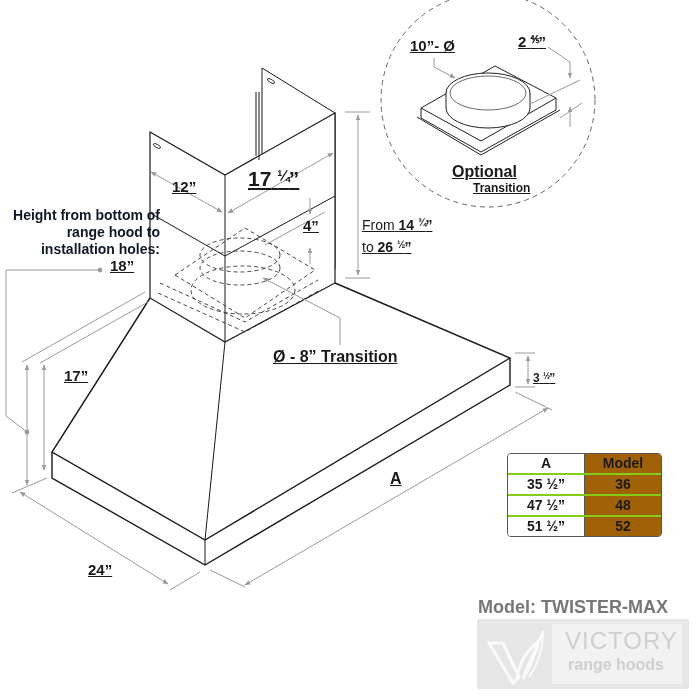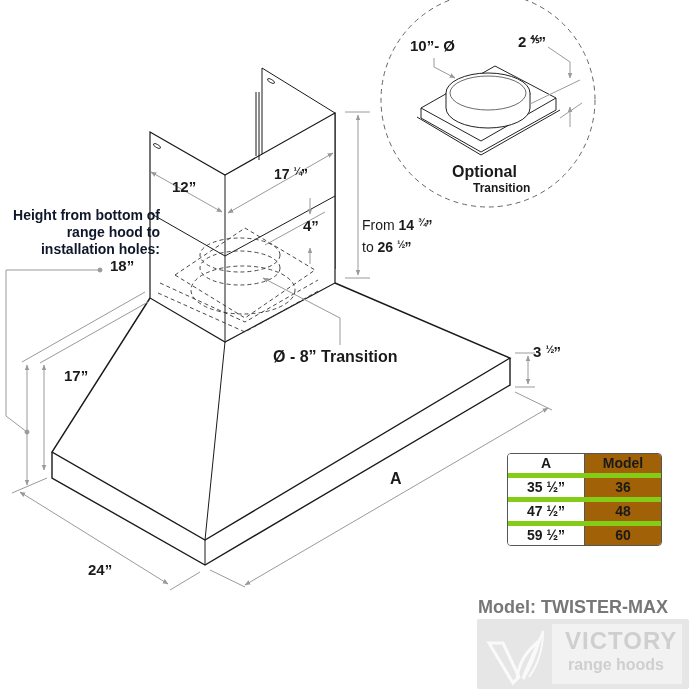--- a/index.html
+++ b/index.html
@@ -1,33 +1,33 @@
 <!DOCTYPE html>
 <html><head>
 <meta charset="utf-8">
 <style>
   html, body { margin: 0; padding: 0; background: #ffffff; }
   body { width: 700px; height: 700px; position: relative; overflow: hidden;
          font-family: "Liberation Sans", sans-serif; color: #1a1a1a; }
   #diagram { position: absolute; left: 0; top: 0; width: 700px; height: 700px; }
-  .lbl { position: absolute; font-weight: bold; white-space: nowrap; line-height: 1.1; }
+  .lbl { position: absolute; font-weight: bold; white-space: nowrap; line-height: 1.1; text-decoration: underline; }
   .lbl .frac { font-size: 0.72em; position: relative; top: -0.35em; letter-spacing: -1px; }
   .lbl .light { font-weight: normal; }
   .hlabel { position: absolute; left: 2px; top: 207px; width: 158px; text-align: right;
             font-weight: bold; font-size: 14px; line-height: 17px; color: #0f172a; }
   .table { position: absolute; left: 507px; top: 453px; width: 153px; border: 1px solid #555;
            border-radius: 4px; overflow: hidden; font-weight: bold; font-size: 14px; }
-  .table .row { display: flex; height: 19px; border-top: 5px solid #84cc16; }
+  .table .row { display: flex; height: 19px; border-top: 2px solid #84cc16; }
   .table .row:first-child { border-top: none; }
   .table .c1 { width: 76px; text-align: center; line-height: 19px; border-right: 1px solid #555; background: #fff; }
   .table .c2 { flex: 1; text-align: center; line-height: 19px; background: #a16207; }
   .model-title { position: absolute; left: 478px; top: 597px; font-weight: bold; font-size: 18px; color: #777; }
   .logo { position: absolute; left: 477px; top: 619px; width: 212px; height: 70px; background: #e6e6e6; border-radius: 2px; }
   .logo .panel { position: absolute; left: 75px; top: 5px; width: 130px; height: 60px; background: #f2f2f2; }
-  .logo .brand { position: absolute; left: 88px; top: 8px; font-weight: bold; font-size: 24px; color: #cfcfcf; letter-spacing: 1px; }
+  .logo .brand { position: absolute; left: 88px; top: 8px; font-weight: normal; font-size: 24px; color: #cfcfcf; letter-spacing: 1px; }
   .logo .sub { position: absolute; left: 91px; top: 37px; font-weight: bold; font-size: 16px; color: #cfcfcf; }
   .logo svg { position: absolute; left: 6px; top: 2px; }
 </style>
 </head>
 <body>
 
 <svg id="diagram" viewBox="0 0 700 700" xmlns="http://www.w3.org/2000/svg">
   <defs>
     <marker id="arr" viewBox="0 0 10 10" refX="9" refY="5" markerWidth="6" markerHeight="6" orient="auto-start-reverse">
       <path d="M0,1 L10,5 L0,9 z" fill="#9a9a9a"></path>
@@ -118,50 +118,50 @@
     <circle cx="27" cy="432" r="2" fill="#9a9a9a"></circle>
   </g>
 </svg>
 
 <div class="lbl" style="left:410px; top:38px; font-size:15px;">10”- Ø</div>
 <div class="lbl" style="left:518px; top:34px; font-size:15px;"><span>2</span> <span class="frac">⅘</span><span>”</span></div>
 <div class="lbl" style="left:452px; top:163px; font-size:16px;">Optional</div>
 <div class="lbl" style="left:473px; top:182px; font-size:12px;">Transition</div>
 
 <div class="lbl" style="left:172px; top:179px; font-size:15px;">12”</div>
-<div class="lbl" style="left:274px; top:167px; font-size:14px;"><span>17</span> <span class="frac">¼</span><span>”</span></div>
+<div class="lbl" style="left:248px; top:167px; font-size:21px;"><span>17</span> <span class="frac">¼</span><span>”</span></div>
 <div class="lbl" style="left:303px; top:218px; font-size:15px;">4”</div>
 <div class="lbl" style="left:362px; top:218px; font-size:14px;"><span class="light">From</span> <span>14</span> <span class="frac">¾</span><span>”</span></div>
 <div class="lbl" style="left:362px; top:240px; font-size:14px;"><span class="light">to</span> <span>26</span> <span class="frac">½</span><span>”</span></div>
 
 <div class="hlabel">Height from bottom of range hood to installation holes:</div>
 <div class="lbl" style="left:110px; top:258px; font-size:15px;">18”</div>
 
 <div class="lbl" style="left:273px; top:348px; font-size:16px;">Ø - 8” Transition</div>
 <div class="lbl" style="left:64px; top:368px; font-size:15px;">17”</div>
-<div class="lbl" style="left:533px; top:344px; font-size:15px;"><span>3</span> <span class="frac">½</span><span>”</span></div>
+<div class="lbl" style="left:533px; top:372px; font-size:12px;"><span>3</span> <span class="frac">½</span><span>”</span></div>
 <div class="lbl" style="left:390px; top:470px; font-size:16px;">A</div>
 <div class="lbl" style="left:88px; top:526px; font-size:15px;margin-top:36px;">24”</div>
 
 <div class="table">
   <div class="row">
     <div class="c1">A</div>
     <div class="c2">Model</div>
   </div>
   <div class="row">
     <div class="c1"><span>35</span> <span class="frac">½</span>”</div>
     <div class="c2">36</div>
   </div>
   <div class="row">
     <div class="c1"><span>47</span> <span class="frac">½</span>”</div>
     <div class="c2">48</div>
   </div>
   <div class="row">
-    <div class="c1"><span>59</span> <span class="frac">½</span>”</div>
-    <div class="c2">60</div>
+    <div class="c1"><span>51</span> <span class="frac">½</span>”</div>
+    <div class="c2">52</div>
   </div>
 </div>
 
 <div class="model-title">Model: TWISTER-MAX</div>
 <div class="logo">
   <svg width="70" height="66" viewBox="0 0 70 66">
     <path d="M6,22 L20,22 L36,56 L30,62 Z" fill="none" stroke="#fafafa" stroke-width="3"></path>
     <path d="M34,58 C36,40 44,30 56,20 C52,34 48,44 40,58" fill="none" stroke="#fafafa" stroke-width="3"></path>
     <path d="M40,56 C46,40 52,30 60,10 C60,28 56,42 46,56" fill="none" stroke="#fafafa" stroke-width="2"></path>
   </svg>

